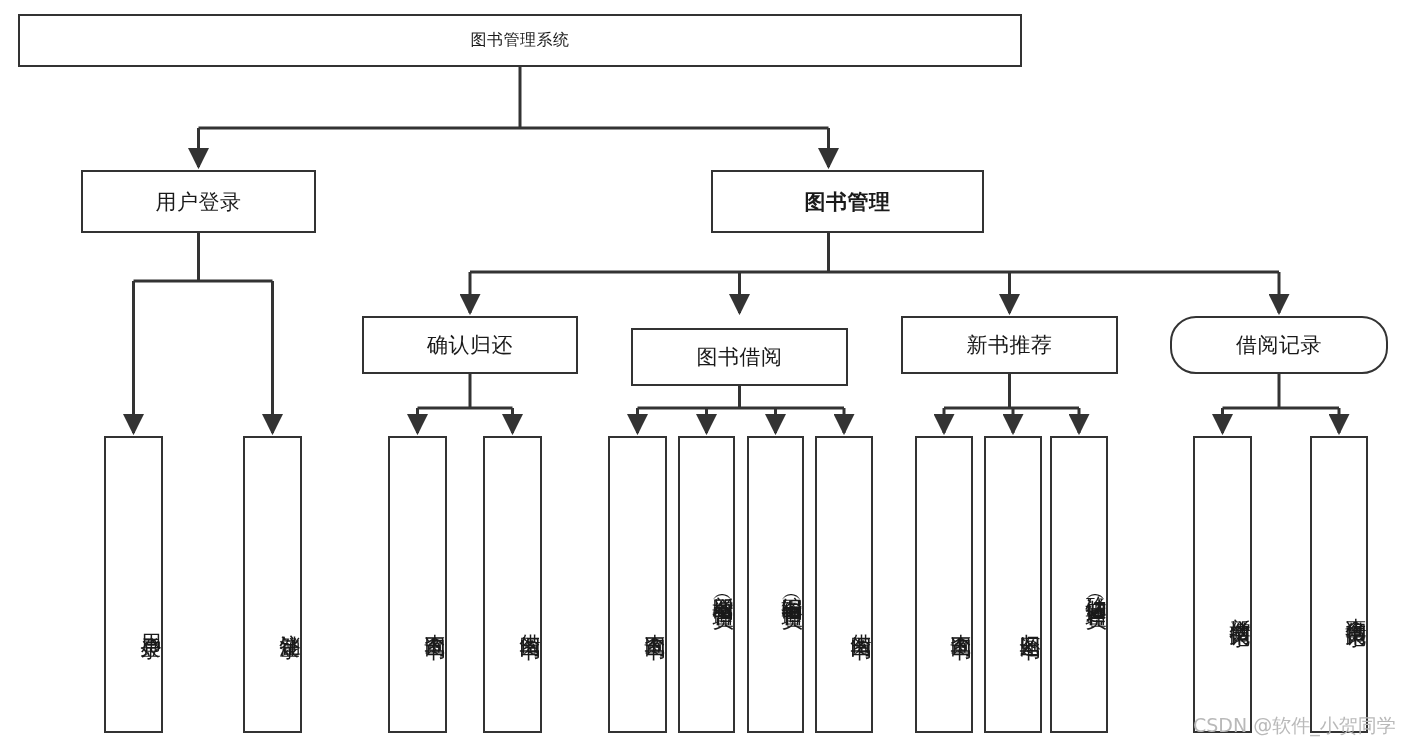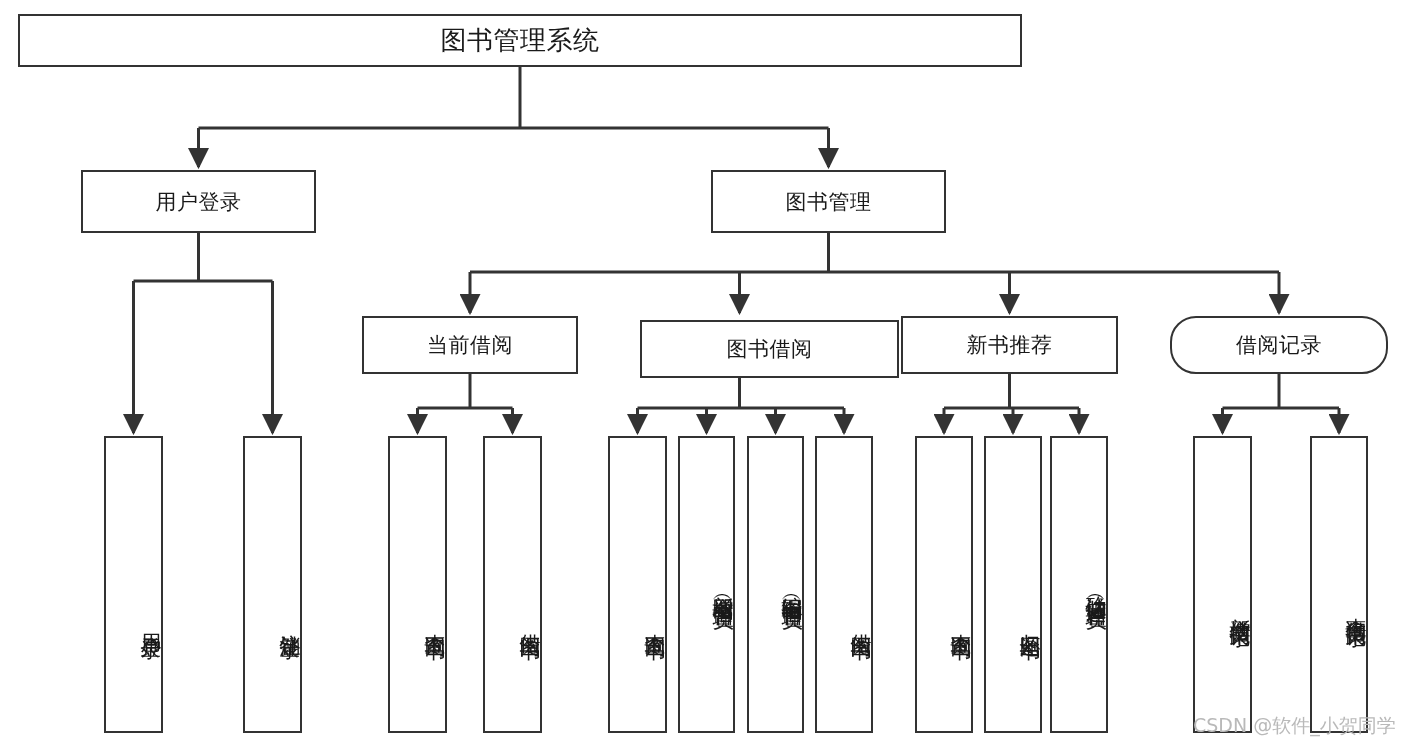--- a/index.html
+++ b/index.html
@@ -46,21 +46,21 @@
     align-items: flex-start;
     padding-top: 6px;
     line-height: 1.0;
   }
   .node.vert .vtext {
     writing-mode: vertical-rl;
     text-orientation: upright;
     white-space: nowrap;
   }
   .node.root {
-    font-size: 26px;
+    font-size: 16px;
   }
   .watermark {
     position: absolute;
     font-size: 19px;
     color: #b9b9b9;
     white-space: nowrap;
     user-select: none;
   }
 </style>
 </head>
@@ -111,27 +111,27 @@
       </g>
   </svg>
 
   <div id="nodes">
       <div class="node horiz root" style="left: 18px; top: 14px; width: 1004px; height: 53px;">
         <span>图书管理系统</span>
       </div>
       <div class="node horiz" style="left: 81px; top: 170px; width: 235px; height: 63px;">
         <span>用户登录</span>
       </div>
-      <div class="node horiz" style="left: 711px; top: 170px; width: 235px; height: 63px;">
+      <div class="node horiz" style="left: 711px; top: 170px; width: 273px; height: 63px; font-weight: bold;">
         <span>图书管理</span>
       </div>
       <div class="node horiz" style="left: 362px; top: 316px; width: 216px; height: 58px;">
-        <span>当前借阅</span>
+        <span>确认归还</span>
       </div>
-      <div class="node horiz" style="left: 631px; top: 320px; width: 259px; height: 58px; margin-left: 9px;">
+      <div class="node horiz" style="left: 631px; top: 328px; width: 217px; height: 58px;">
         <span>图书借阅</span>
       </div>
       <div class="node horiz" style="left: 901px; top: 316px; width: 217px; height: 58px;">
         <span>新书推荐</span>
       </div>
       <div class="node horiz" style="left: 1170px; top: 316px; width: 218px; height: 58px; border-radius: 26px;">
         <span>借阅记录</span>
       </div>
       <div class="node vert" style="left: 104px; top: 436px; width: 59px; height: 297px; padding-top: 72px;">
         <span class="vtext">用户登录</span>

